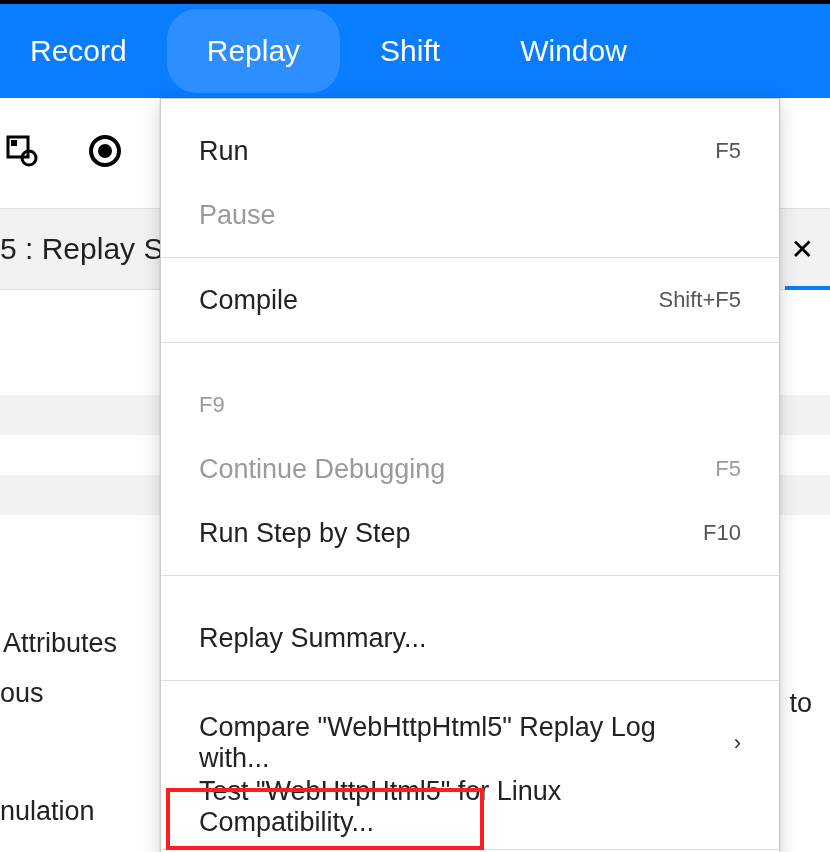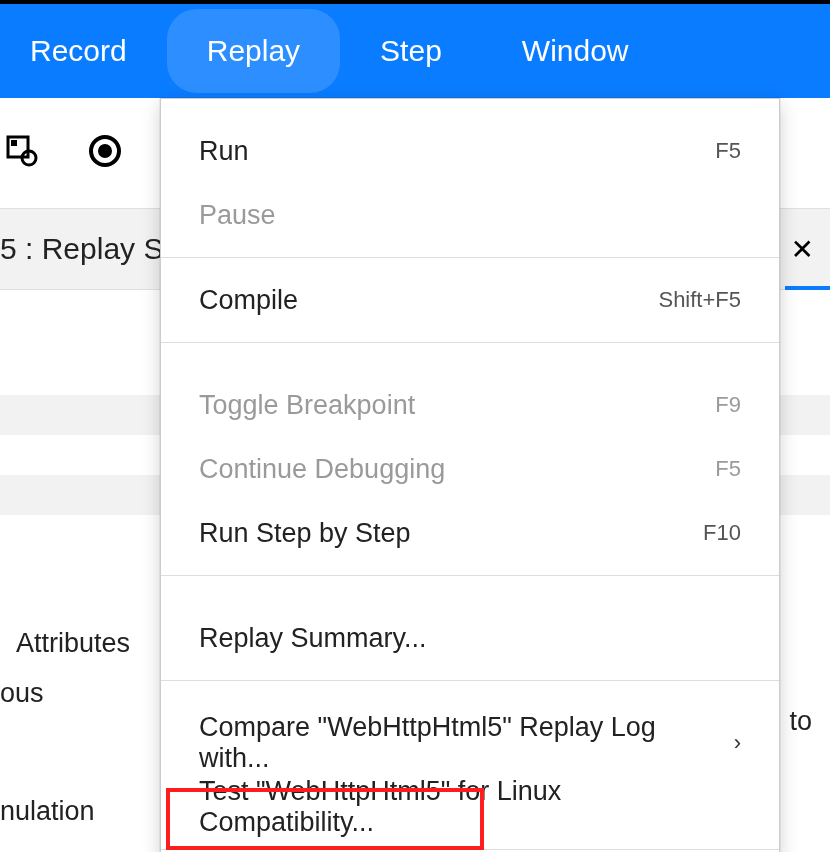--- a/index.html
+++ b/index.html
@@ -130,21 +130,21 @@
 <div class="titlebar"></div>
 
 <div class="menubar">
   <div class="menubar-item">
       <span>Record</span>
     </div>
   <div class="menubar-item active">
       <span>Replay</span>
     </div>
   <div class="menubar-item">
-      <span>Step</span>
+      <span>Shift</span>
     </div>
   <div class="menubar-item">
       <span>Window</span>
     </div>
 </div>
 
 <div class="toolbar">
   <span>
     <svg width="32" height="32" viewBox="0 0 32 32">
       <rect x="2" y="2" width="20" height="20" fill="none" stroke="#000" stroke-width="3"></rect>
@@ -163,24 +163,24 @@
 <div class="tabstrip">
   <span class="tab-text">5 : Replay Su</span>
   <span class="tab-text" style="position:absolute; right:55px;">s</span>
   <span class="tab-close">✕</span>
   <div class="tab-active-stripe"></div>
 </div>
 
 <div class="content">
   <div class="faint-row fr1"></div>
   <div class="faint-row fr2"></div>
-  <span class="content-text" style="left:16px; top:338px;">Attributes</span>
+  <span class="content-text" style="left:3px; top:338px;">Attributes</span>
   <span class="content-text" style="left:0; top:376px;margin-top:12px;">ous</span>
   <span class="content-text" style="left:0; top:506px;">nulation</span>
-  <span class="content-text" style="right:18px; top:416px;">to</span>
+  <span class="content-text" style="right:18px; top:398px;">to</span>
 </div>
 
 <div class="dropdown">
   <div class="dd-group-pad"></div>
 
   <div class="dd-item">
     <span>Run</span>
     <span class="dd-shortcut">F5</span>
   </div>
 
@@ -192,21 +192,20 @@
 
   <div class="dd-item">
     <span>Compile</span>
     <span class="dd-shortcut">Shift+F5</span>
   </div>
 
   <div class="dd-sep"></div>
   <div class="dd-group-pad"></div>
 
   <div class="dd-item disabled">
-    <span>Toggle Breakpoint</span>
     <span class="dd-shortcut">F9</span>
   </div>
 
   <div class="dd-item disabled">
     <span>Continue Debugging</span>
     <span class="dd-shortcut">F5</span>
   </div>
 
   <div class="dd-item">
     <span>Run Step by Step</span>

